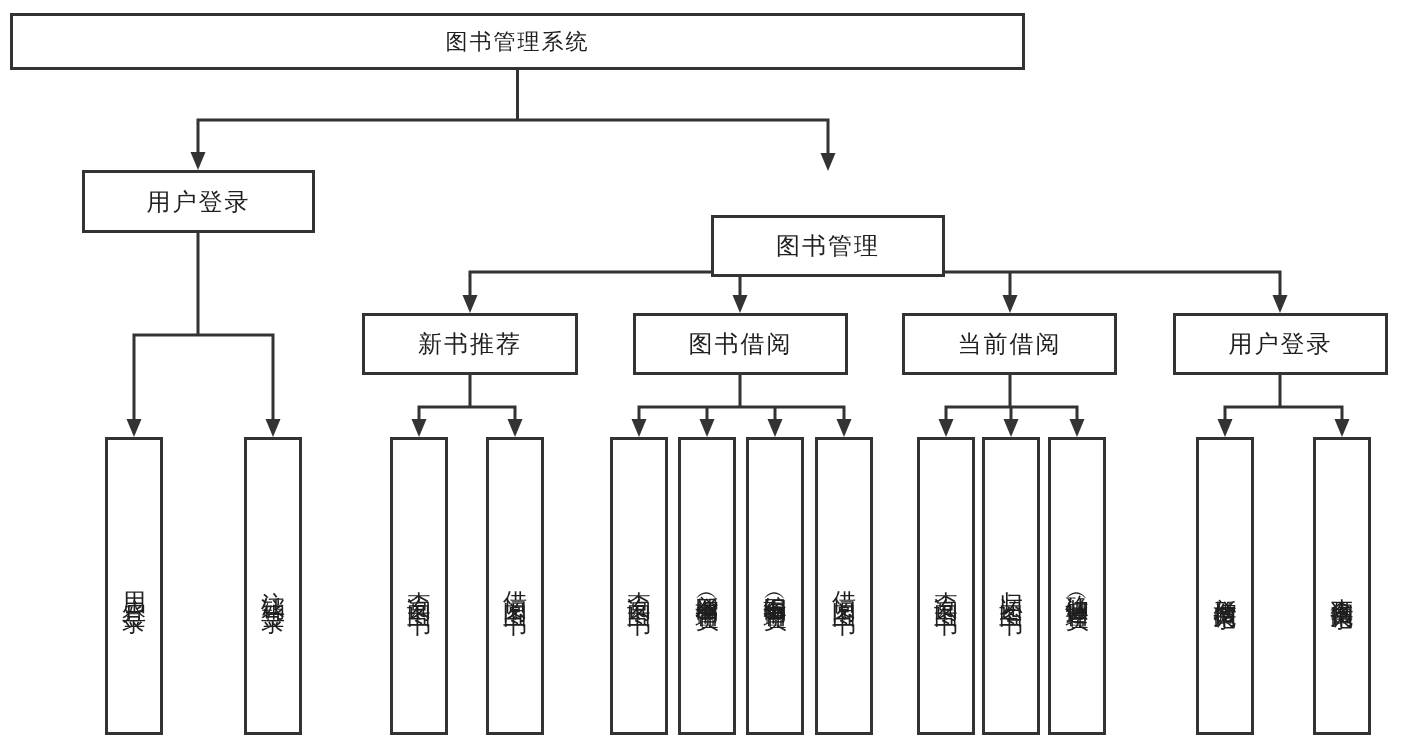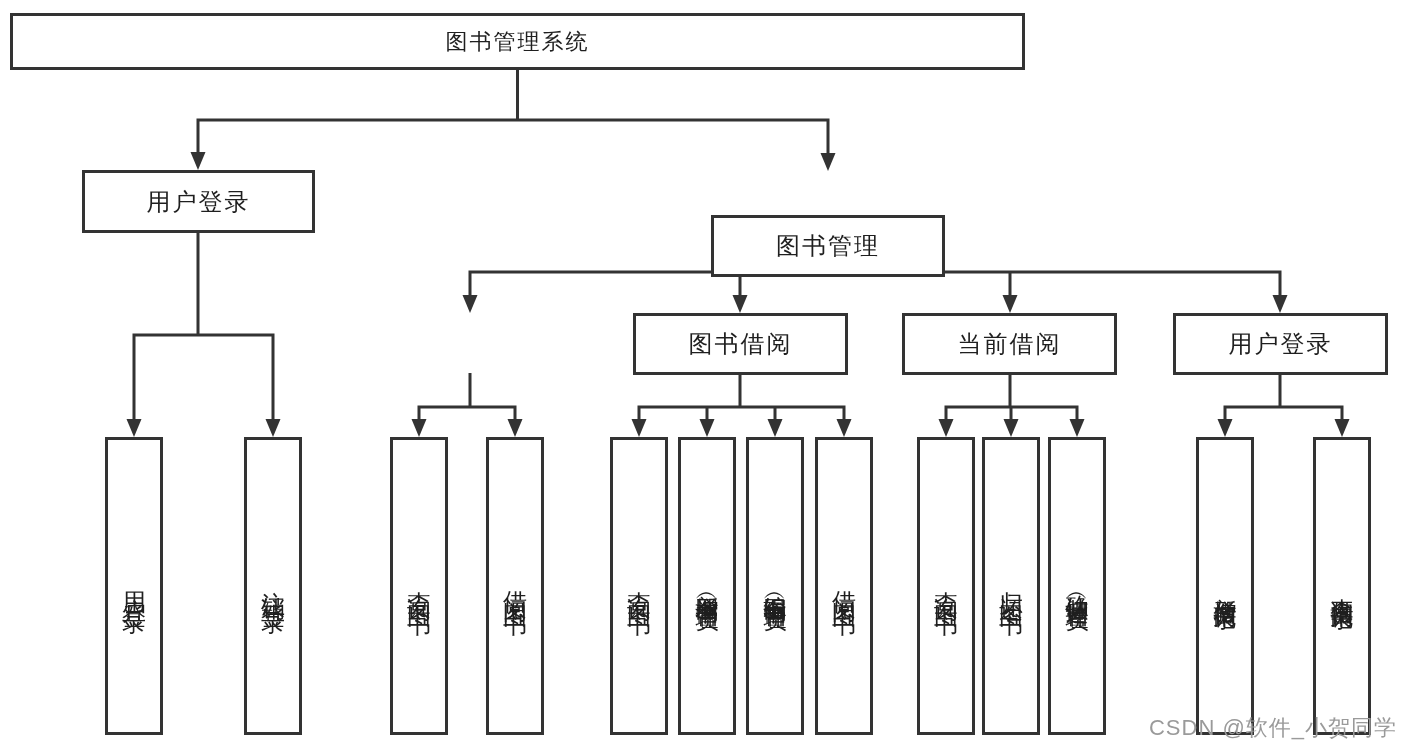--- a/index.html
+++ b/index.html
@@ -93,20 +93,21 @@
       <polygon points="1217.5,419 1232.5,419 1225,437"></polygon>
       <polygon points="1334.5,419 1349.5,419 1342,437"></polygon>
     </g>
   </svg>
 
   <div class="node root-label" style="left:10px;top:13px;width:1015px;height:57px;text-align:center;">图书管理系统</div>
 
   <div class="node h-label" style="left:82px;top:170px;width:233px;height:63px;">用户登录</div>
   <div class="node h-label" style="left:711px;top:171px;width:234px;height:62px;margin-top:44px;">图书管理</div>
 
+  <div class="node h-label" style="left:362px;top:313px;width:216px;height:62px;">新书推荐</div>
   <div class="node h-label" style="left:633px;top:313px;width:215px;height:62px;">图书借阅</div>
   <div class="node h-label" style="left:902px;top:313px;width:215px;height:62px;">当前借阅</div>
   <div class="node h-label" style="left:1173px;top:313px;width:215px;height:62px;">用户登录</div>
 
   <div class="node leaf" style="left:105px;top:437px;width:58px;height:298px;">用户登录</div>
   <div class="node leaf" style="left:244px;top:437px;width:58px;height:298px;">注销登录</div>
 
   <div class="node leaf" style="left:390px;top:437px;width:58px;height:298px;">查询图书</div>
   <div class="node leaf" style="left:486px;top:437px;width:58px;height:298px;">借阅图书</div>
 
@@ -115,14 +116,13 @@
   <div class="node leaf long" style="left:746px;top:437px;width:58px;height:298px;">编辑图书（管理员）</div>
   <div class="node leaf" style="left:815px;top:437px;width:58px;height:298px;">借阅图书</div>
 
   <div class="node leaf" style="left:917px;top:437px;width:58px;height:298px;">查询图书</div>
   <div class="node leaf" style="left:982px;top:437px;width:58px;height:298px;">归还图书</div>
   <div class="node leaf long" style="left:1048px;top:437px;width:58px;height:298px;">确认归还（管理员）</div>
 
   <div class="node leaf long" style="left:1196px;top:437px;width:58px;height:298px;">新增借阅记录</div>
   <div class="node leaf long" style="left:1313px;top:437px;width:58px;height:298px;">查询借阅记录</div>
 
-  <div class="watermark">CSDN @软件_小贺同学</div>
 </div>
 
 </body></html>

